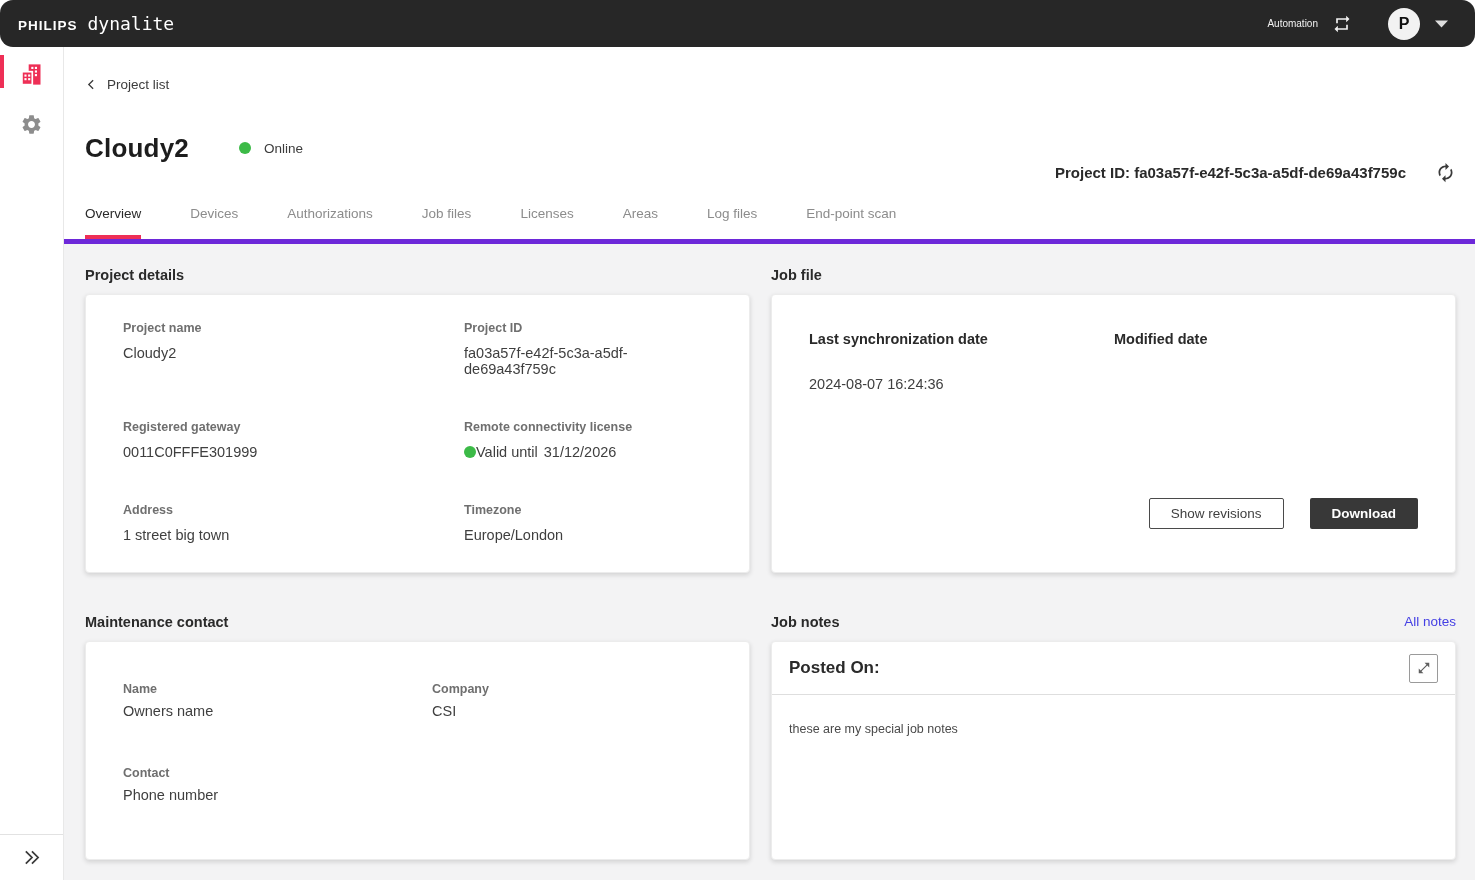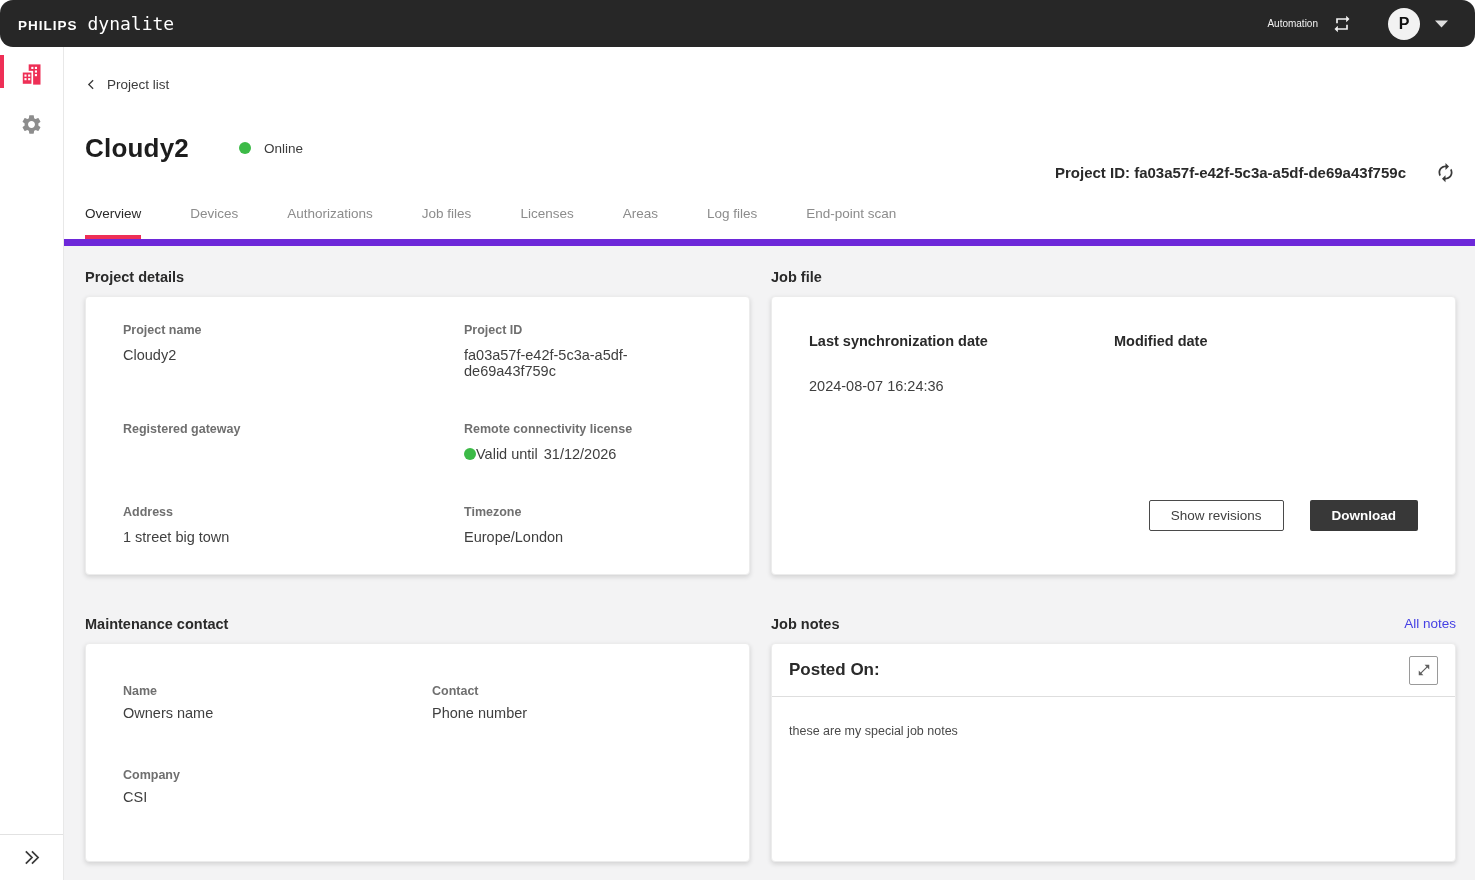--- a/index.html
+++ b/index.html
@@ -27,21 +27,21 @@
   .active-indicator { position:absolute; left:0; top:8px; width:4px; height:33px; background:#ee2f56; }
   .side-icon { width:28px; height:28px; display:flex; align-items:center; justify-content:center; cursor:pointer; }
   .side-icon.projects { margin-top:13px; }
   .side-icon.settings { margin-top:22px; }
   .sidebar-bottom { margin-top:auto; width:100%; border-top:1px solid #e2e2e2; height:46px;
                     display:flex; align-items:center; justify-content:center; cursor:pointer; }
 
   .main { flex:1; display:flex; flex-direction:column; }
 
   
-  .page-header { background:#fff; padding:30px 19px 0 21px; border-bottom:7px solid #6d28d9; }
+  .page-header { background:#fff; padding:30px 19px 0 21px; border-bottom:5px solid #6d28d9; }
   .breadcrumb { display:flex; align-items:center; gap:9px; font-size:13.5px; color:#3c3c3c; cursor:pointer; width:max-content; }
   .title-row { display:flex; align-items:center; margin-top:21px; }
   .page-title { font-size:26px; font-weight:bold; color:#1d1d1d; letter-spacing:0.2px; }
   .status { display:flex; align-items:center; gap:13px; margin-left:50px; }
   .dot { width:12px; height:12px; border-radius:50%; background:#3cba47; }
   .status-text { font-size:13.5px; color:#3c3c3c; }
   .title-right { margin-left:auto; display:flex; align-items:center; gap:28px;margin-top:48px; }
   .project-id-line { font-size:15px; font-weight:bold; color:#2a2a2a; }
   .sync-btn { width:22px; height:22px; cursor:pointer; display:flex; align-items:center; justify-content:center; }
   .tabs { display:flex; margin-top:23px; }
@@ -203,20 +203,21 @@
           <div>
             <div class="field-label">Project name</div>
             <div class="field-value">Cloudy2</div>
           </div>
           <div>
             <div class="field-label">Project ID</div>
             <div class="field-value">fa03a57f-e42f-5c3a-a5df-de69a43f759c</div>
           </div>
           <div>
             <div class="field-label">Registered gateway</div>
+            <div class="field-value">0011C0FFFE301999</div>
           </div>
           <div>
             <div class="field-label">Remote connectivity license</div>
             <div class="field-value value-with-dot">
               <span class="dot-sm"></span>
               <span>Valid until</span>
               <span class="license-date">31/12/2026</span>
             </div>
           </div>
           <div>
@@ -252,26 +253,26 @@
       <section>
         <div class="section-title-row">
           <span class="section-title">Maintenance contact</span>
         </div>
         <div class="card maintenance">
           <div>
             <div class="field-label">Name</div>
             <div class="field-value">Owners name</div>
           </div>
           <div>
+            <div class="field-label">Company</div>
+            <div class="field-value">CSI</div>
+          </div>
+          <div>
             <div class="field-label">Contact</div>
             <div class="field-value">Phone number</div>
-          </div>
-          <div>
-            <div class="field-label">Company</div>
-            <div class="field-value">CSI</div>
           </div>
         </div>
       </section>
 
       <section>
         <div class="section-title-row">
           <span class="section-title">Job notes</span>
           <span class="all-notes-link">All notes</span>
         </div>
         <div class="card jobnotes">

